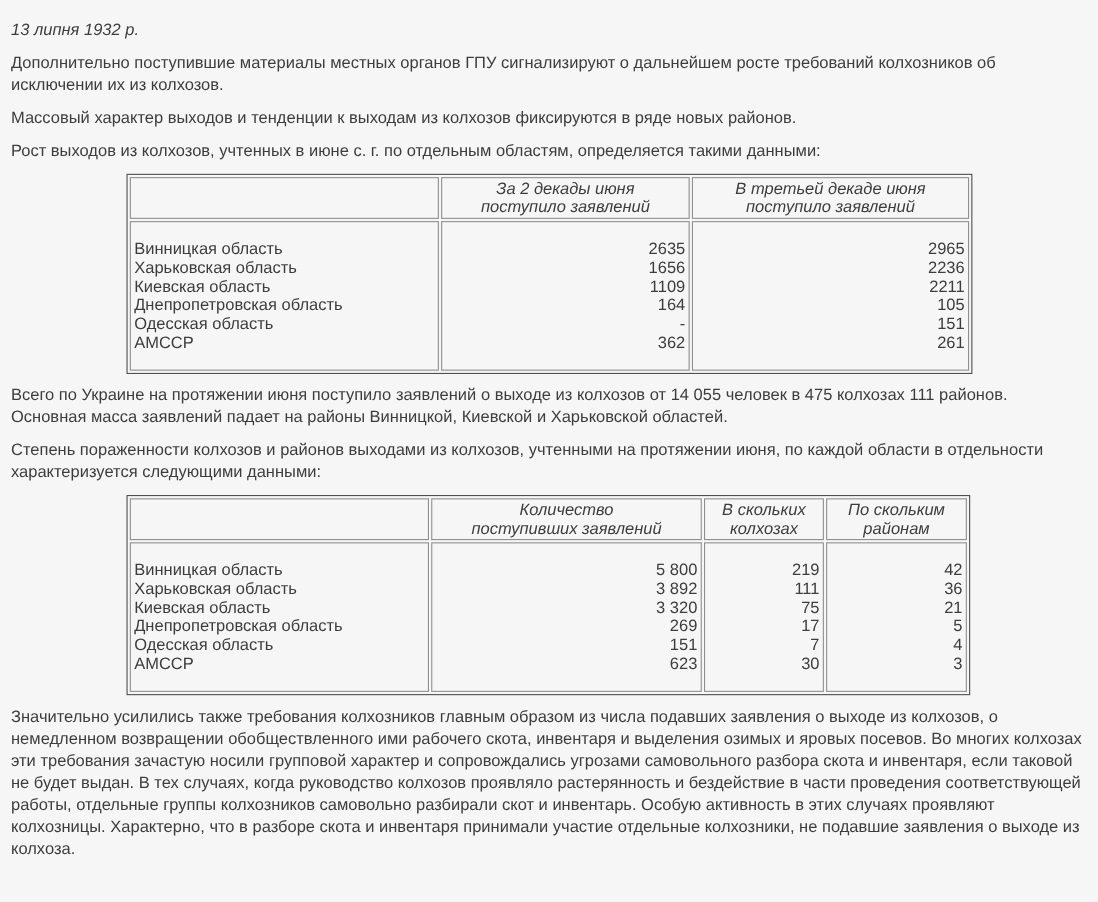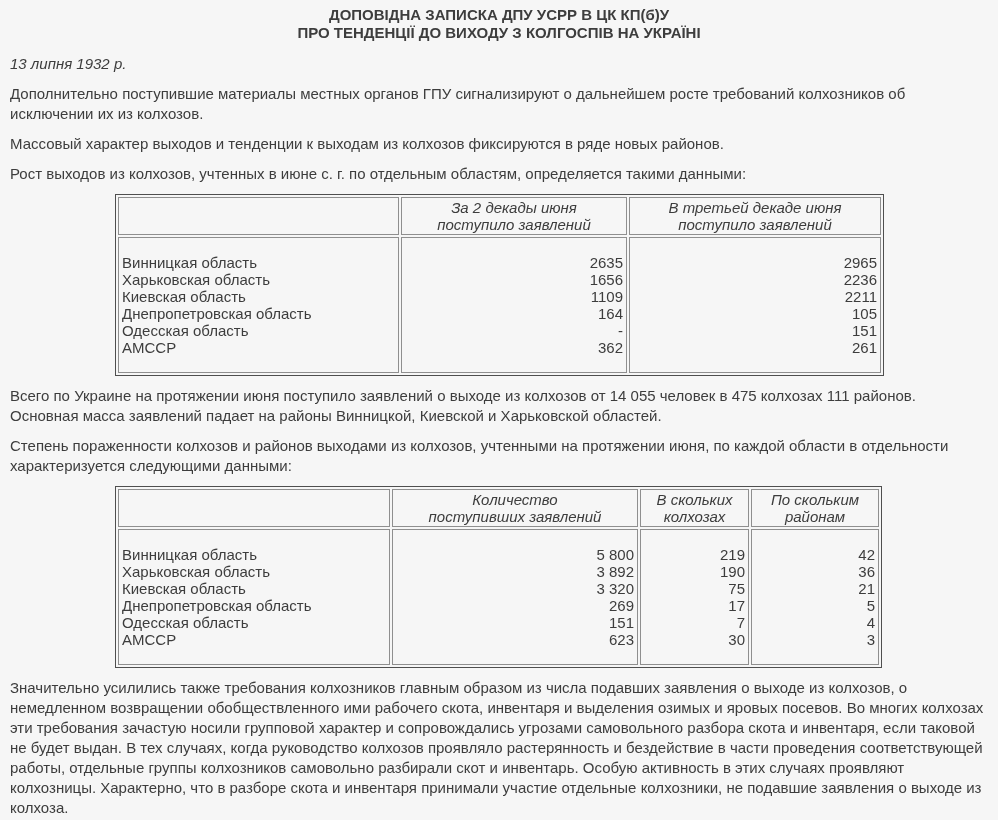--- a/index.html
+++ b/index.html
@@ -60,24 +60,20 @@
     padding: 1px 3px;
   }
   td.num { text-align: right; }
   td.label-cell { text-align: left; }
 </style>
 </head>
 <body>
 
 <div class="doc">
 
-  <div class="title">
-    <div>ДОПОВІДНА ЗАПИСКА ДПУ УСРР В ЦК КП(б)У</div>
-    <div>ПРО ТЕНДЕНЦІЇ ДО ВИХОДУ З КОЛГОСПІВ НА УКРАЇНІ</div>
-  </div>
 
   <div class="date">13 липня 1932 р.</div>
 
   <p class="para">Дополнительно поступившие материалы местных органов ГПУ сигнализируют о дальнейшем росте требований колхозников об исключении их из колхозов.</p>
   <p class="para">Массовый характер выходов и тенденции к выходам из колхозов фиксируются в ряде новых районов.</p>
   <p class="para">Рост выходов из колхозов, учтенных в июне с. г. по отдельным областям, определяется такими данными:</p>
 
   <table class="report-table">
     <colgroup>
       <col style="width:281px">
@@ -163,21 +159,21 @@
       <td class="num">
         <div>5 800</div>
         <div>3 892</div>
         <div>3 320</div>
         <div>269</div>
         <div>151</div>
         <div>623</div>
       </td>
       <td class="num">
         <div>219</div>
-        <div>190</div>
+        <div>111</div>
         <div>75</div>
         <div>17</div>
         <div>7</div>
         <div>30</div>
       </td>
       <td class="num">
         <div>42</div>
         <div>36</div>
         <div>21</div>
         <div>5</div>

